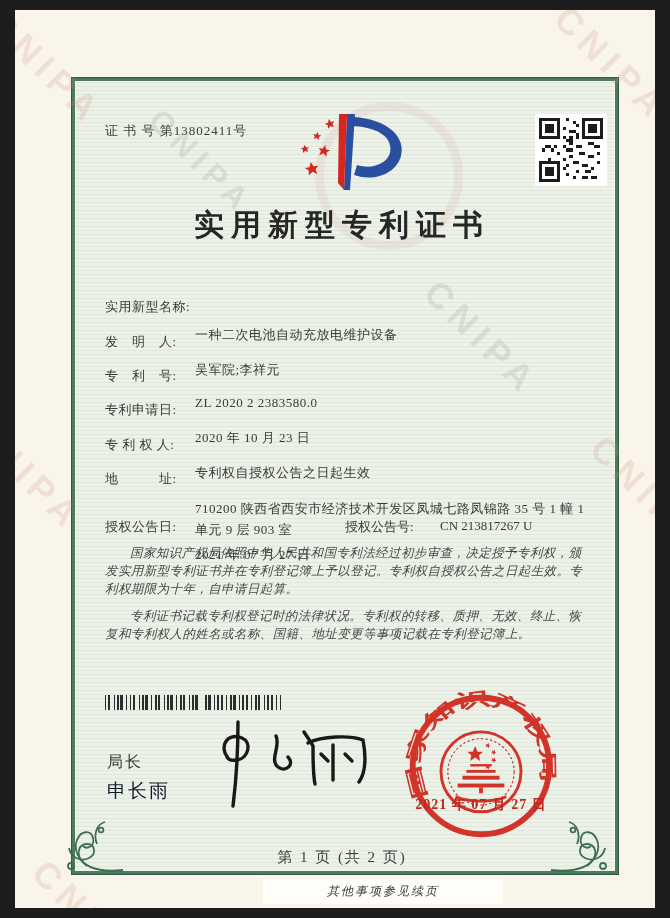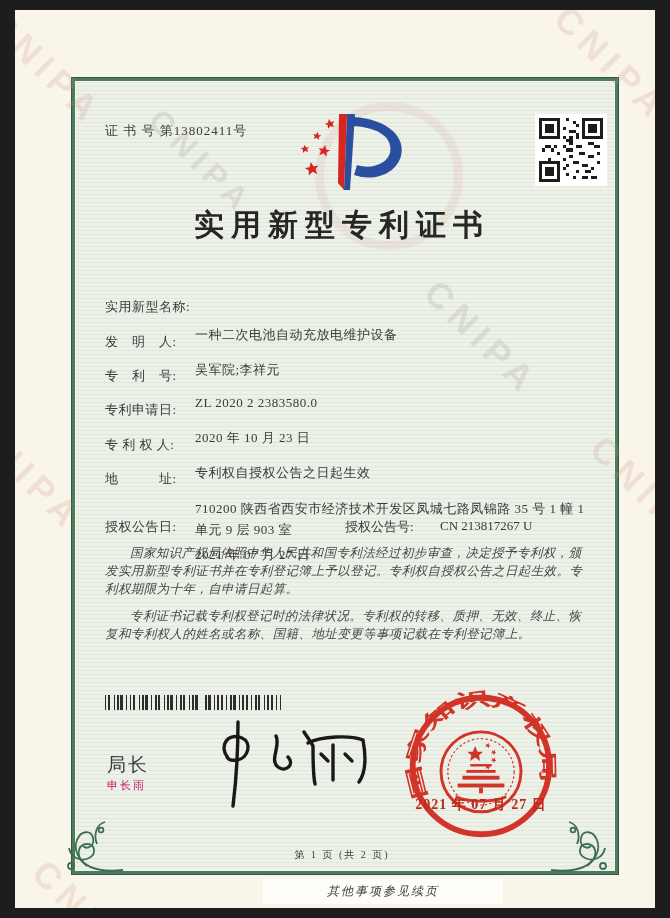--- a/index.html
+++ b/index.html
@@ -26,28 +26,28 @@
   .lbl{position:absolute;left:90px;font-size:13px;color:#3a3a3a;letter-spacing:.5px;white-space:pre;}
   .val{position:absolute;left:180px;font-size:13px;color:#3a3a3a;letter-spacing:.5px;margin-top:28px;}
   .val.wrap{width:405px;line-height:21px;}
   .lbl2{position:absolute;left:330px;font-size:13px;color:#3a3a3a;}
   .val2{position:absolute;left:425px;font-size:13px;color:#3a3a3a;}
   .body-par{position:absolute;left:90px;width:478px;font-size:12.5px;line-height:18px;
             font-style:italic;color:#474747;text-indent:2em;z-index:2;letter-spacing:.4px;}
   .barcode{position:absolute;left:90px;top:685px;width:176px;height:15px;z-index:2;
            background:repeating-linear-gradient(90deg,#2d2d2d 0 1.5px,transparent 1.5px 3px,
            #2d2d2d 3px 5.5px,transparent 5.5px 9px,#2d2d2d 9px 10px,transparent 10px 12.5px);}
-  .director-title{position:absolute;left:92px;top:742px;font-size:19px;color:#3a3a3a;letter-spacing:2px;z-index:2;}
-  .director-name{position:absolute;left:92px;top:768px;font-size:11px;color:#be185d;letter-spacing:2px;z-index:2;}
+  .director-title{position:absolute;left:92px;top:742px;font-size:16px;color:#3a3a3a;letter-spacing:2px;z-index:2;}
+  .director-name{position:absolute;left:92px;top:768px;font-size:19px;color:#0f172a;letter-spacing:2px;z-index:2;}
   .sig{position:absolute;left:185px;top:702px;width:185px;height:105px;z-index:3;}
   .seal{position:absolute;left:388px;top:678px;width:156px;height:156px;z-index:3;opacity:.93;}
   .seal-date{position:absolute;left:388px;top:786px;width:156px;text-align:center;
              font-size:14px;font-weight:bold;color:#bb2a1c;letter-spacing:1px;z-index:4;}
   .page-info{position:absolute;left:57px;top:838px;width:540px;text-align:center;
-             font-size:10px;color:#3d3d3d;letter-spacing:2px;z-index:2;}
+             font-size:15px;color:#3d3d3d;letter-spacing:2px;z-index:2;}
   .note-strip{position:absolute;left:200px;top:869px;width:240px;height:25px;background:#fffdf8;
               display:flex;align-items:center;justify-content:center;z-index:3;margin-left:48px;}
   .note-strip span{font-size:12px;color:#3a3a3a;font-style:italic;letter-spacing:2px;}
   .corner{position:absolute;z-index:4;}
   .corner.left{left:42px;top:806px;}
   .corner.right{left:532px;top:806px;transform:scaleX(-1);}
 </style>
 </head>
 <body>
 

